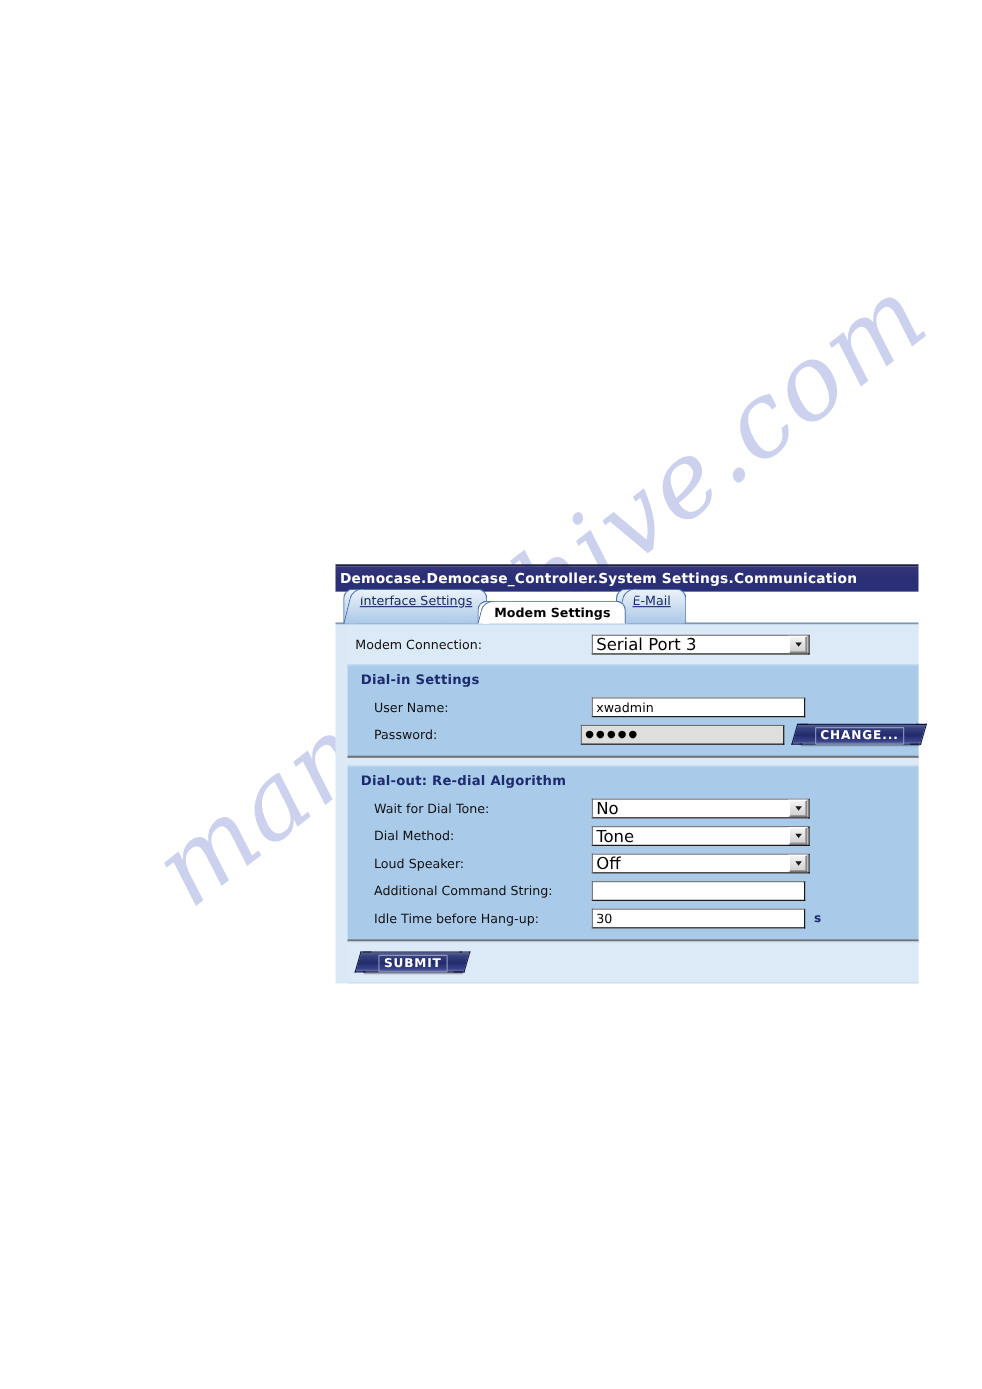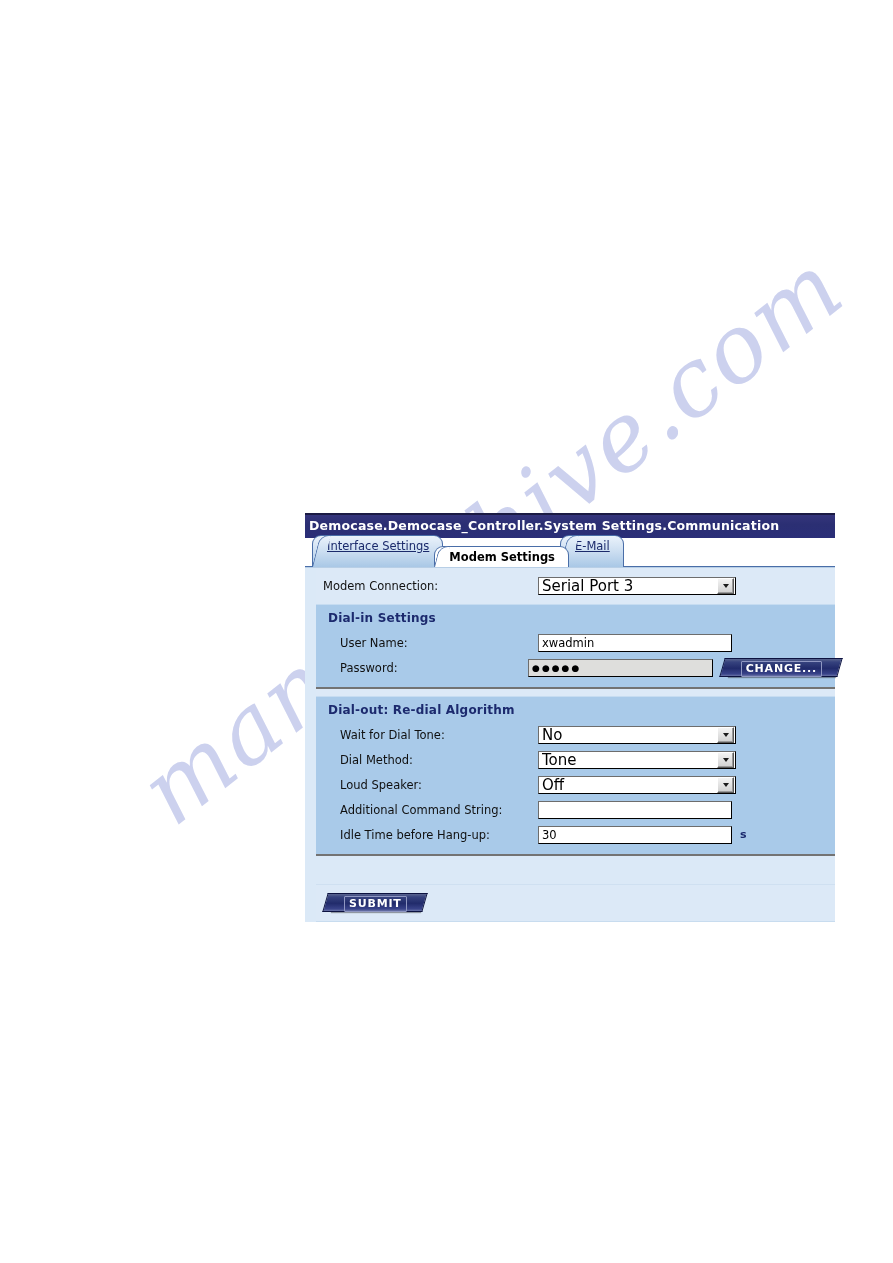--- a/index.html
+++ b/index.html
@@ -286,21 +286,20 @@
   .change-wrap {
     margin-left: 14px;
     display: flex;
     align-items: center;
   }
 
   .submit-zone {
     background: #dce9f7;
     padding: 7px 0 9px 14px;
     border-top: 1px solid #cfe0f1;
-    margin-top: 28px;
   }
   .panel-bottom-edge {
     height: 1px;
     background: #c8dcef;
   }
 </style>
 </head>
 <body>
 
 <div id="watermark-layer">

